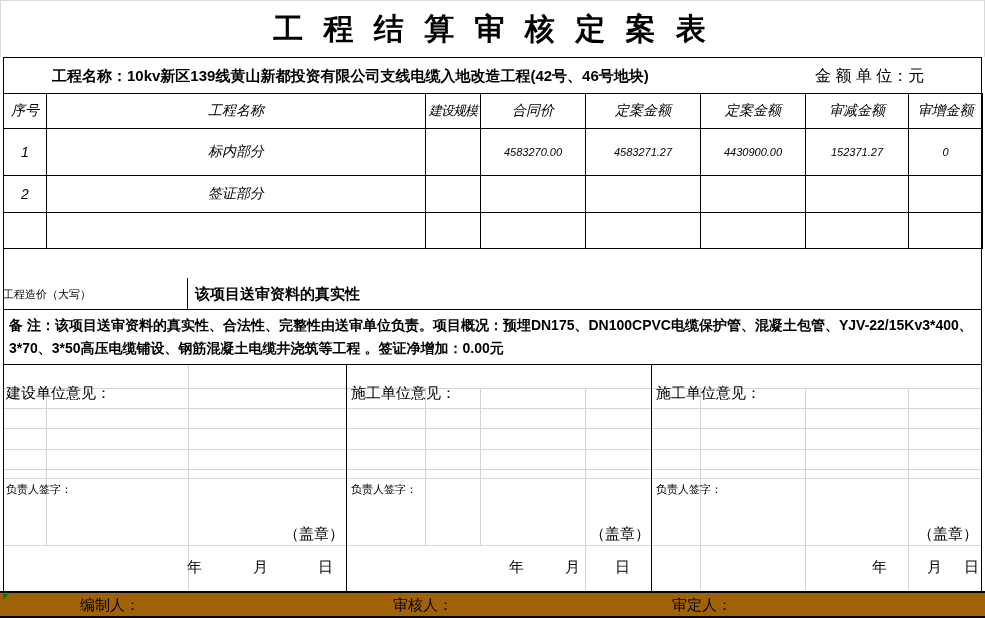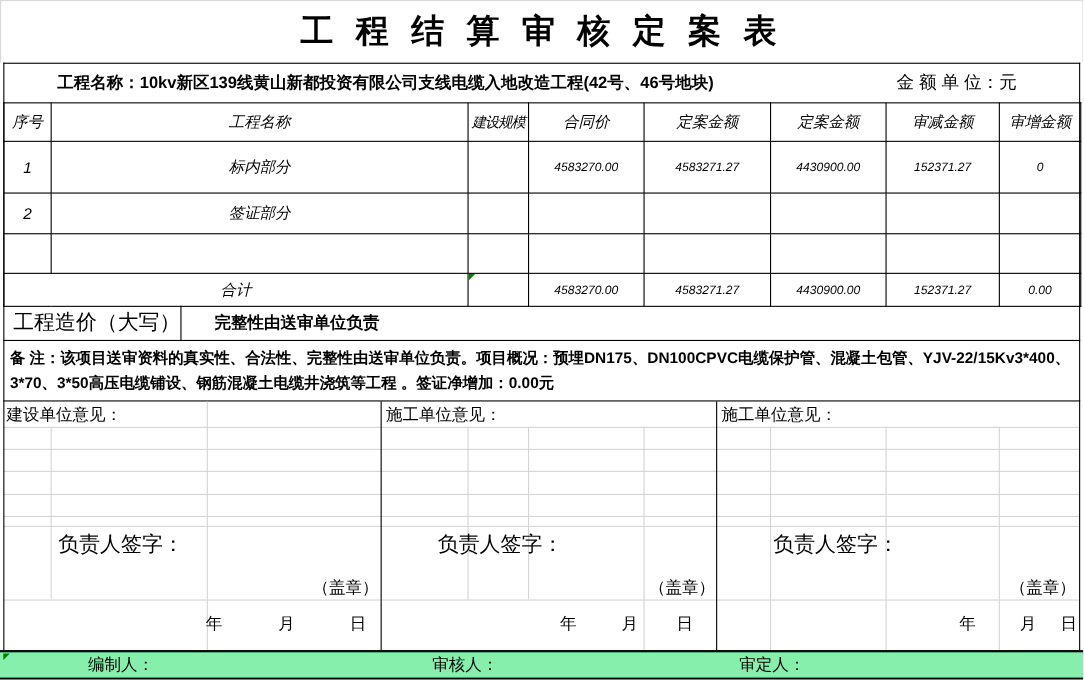--- a/index.html
+++ b/index.html
@@ -31,40 +31,40 @@
   table.main td.scale-h { font-size:13px; letter-spacing:-1px; }
   table.main td.num { font-size:11px; }
   td.rel { position:relative; }
   .tri {
     position:absolute; width:0; height:0; top:0; left:0;
     border-top:6px solid #008000; border-right:6px solid transparent;
   }
 
   
   .amount-row { position:absolute; left:3px; top:278px; width:979px; height:32px; border-bottom:1px solid #000; }
-  .amount-label { position:absolute; left:0; top:0; width:162px; height:32px; border-right:1px solid #000; text-align:right; line-height:32px; font-size:19px; }
+  .amount-label { position:absolute; left:0; top:0; width:185px; height:32px; border-right:1px solid #000; text-align:left; line-height:32px; font-size:11px; }
   .amount-value { position:absolute; left:192px; top:0; height:32px; line-height:32px; font-size:15px; font-weight:bold; white-space:nowrap; }
 
   
   .remark-row {
     position:absolute; left:3px; top:310px; width:979px; height:55px; border-bottom:1px solid #000;
     padding:4px 6px; font-size:14px; font-weight:bold; line-height:23px;
   }
 
   
   .opinions { position:absolute; left:3px; top:365px; width:979px; height:227px; }
-  .sec-title { position:absolute; font-size:15px; white-space:nowrap; }
-  .sign-label { position:absolute; font-size:19px; white-space:nowrap;margin-left:47px; }
+  .sec-title { position:absolute; font-size:15px; white-space:nowrap;margin-top:16px; }
+  .sign-label { position:absolute; font-size:11px; white-space:nowrap; }
   .seal { position:absolute; font-size:15px; white-space:nowrap; }
   .dchar { position:absolute; font-size:15px; white-space:nowrap; }
 
   
   .footer-row {
     position:absolute; left:0; top:591px; width:985px; height:27px;
-    border-top:2px solid #000; border-bottom:2px solid #000; background:#86efac;
+    border-top:2px solid #000; border-bottom:2px solid #000; background:#a16207;
   }
   .footer-label { position:absolute; top:0; height:23px; line-height:23px; font-size:15px; white-space:nowrap; }
   .footer-tri {
     position:absolute; left:3px; top:1px; width:0; height:0;
     border-top:6px solid #008000; border-right:6px solid transparent;
   }
 </style>
 </head>
 <body>
 
@@ -122,37 +122,26 @@
     <tr style="height:36px">
       <td></td>
       <td></td>
       <td></td>
       <td class="num"></td>
       <td class="num"></td>
       <td class="num"></td>
       <td class="num"></td>
       <td class="num"></td>
     </tr>
-    <tr style="height:30px">
-      <td colspan="2">合计</td>
-      <td class="rel">
-            <span class="tri"></span>
-          </td>
-      <td class="num">4583270.00</td>
-      <td class="num">4583271.27</td>
-      <td class="num">4430900.00</td>
-      <td class="num">152371.27</td>
-      <td class="num">0.00</td>
-    </tr>
   </tbody>
     </table>
 
   <div class="amount-row">
     <div class="amount-label">工程造价（大写）</div>
-    <div class="amount-value">完整性由送审单位负责</div>
+    <div class="amount-value">该项目送审资料的真实性</div>
   </div>
 
   <div class="remark-row">备  注：该项目送审资料的真实性、合法性、完整性由送审单位负责。项目概况：预埋DN175、DN100CPVC电缆保护管、混凝土包管、YJV-22/15Kv3*400、3*70、3*50高压电缆铺设、钢筋混凝土电缆井浇筑等工程 。签证净增加：0.00元</div>
 
   <div class="opinions">
 
     <div class="gline-h" style="left:0;top:23px;width:979px"></div>
     <div class="gline-h" style="left:0;top:43px;width:979px"></div>
     <div class="gline-h" style="left:0;top:63px;width:979px"></div>
     <div class="gline-h" style="left:0;top:84px;width:979px"></div>

